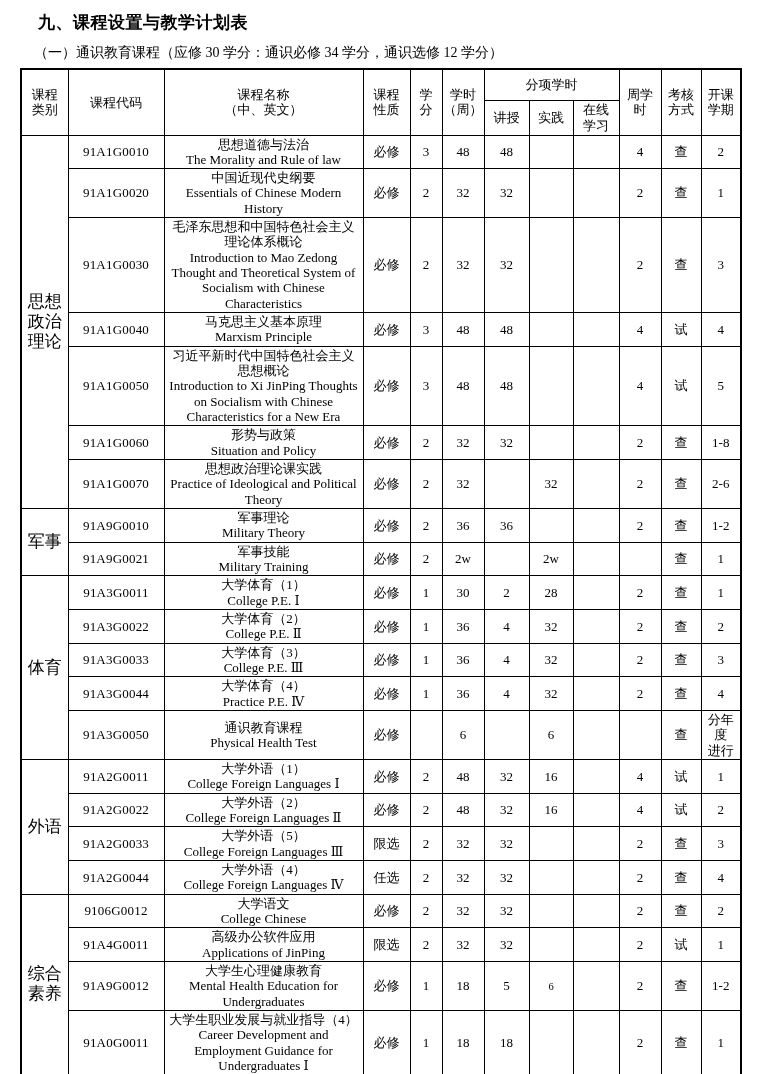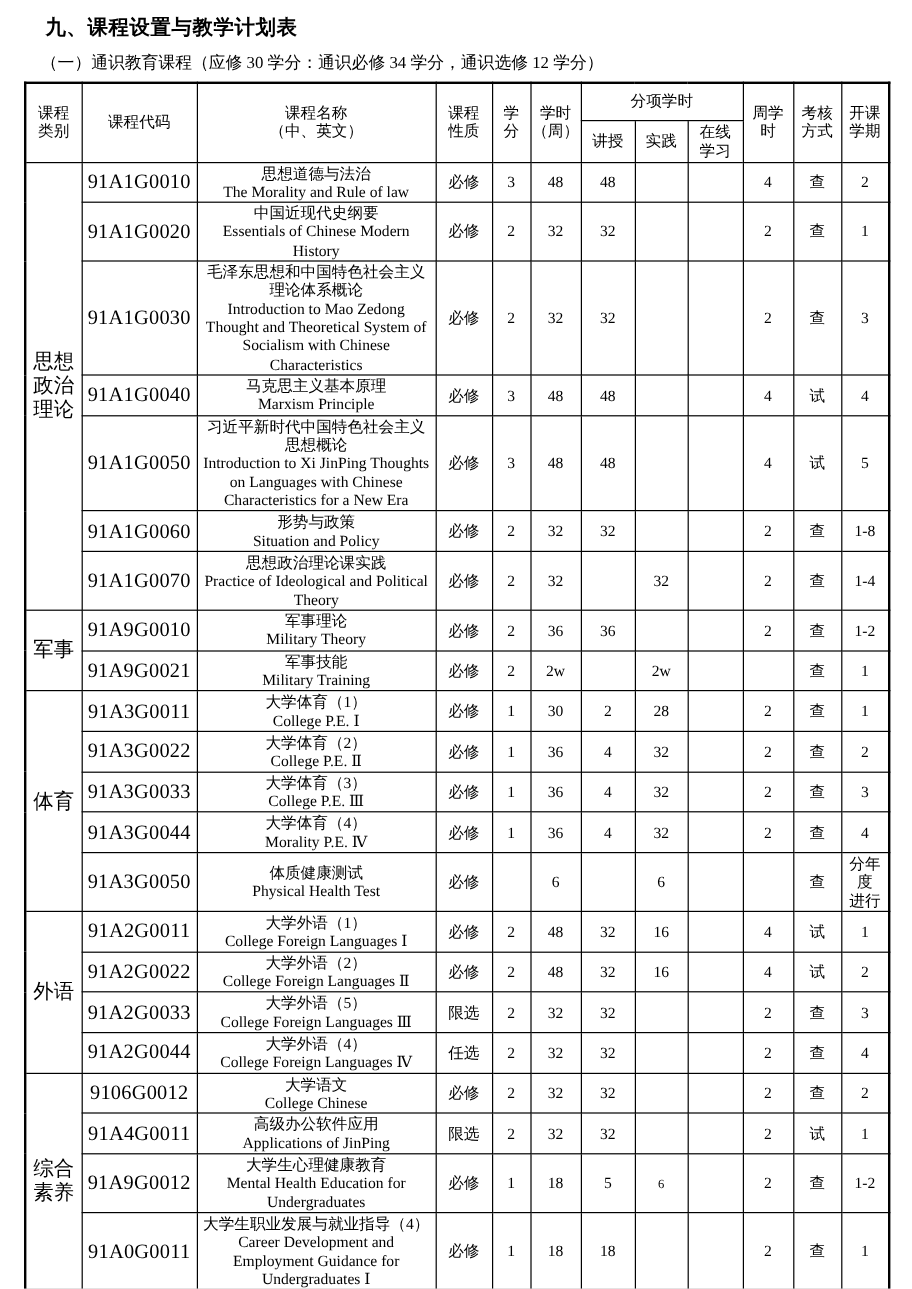--- a/index.html
+++ b/index.html
@@ -44,24 +44,24 @@
     border: 1px solid #000;
     font-weight: normal;
     font-size: 13px;
     line-height: 1.18;
     text-align: center;
     vertical-align: middle;
     padding: 1px 1px;
     white-space: pre-line;
     overflow: hidden;
   }
-  .course-table thead tr:first-child { height: 31px; font-family: Liberation Mono, monospace; }
+  .course-table thead tr:first-child { height: 31px; }
   .course-table thead tr:last-child  { height: 35px; }
   .course-table td.cat-cell   { font-size: 17px; }
-  .course-table td.code-cell  { font-size: 17px; letter-spacing: 0.2px; }
+  .course-table td.code-cell  { font-size: 13px; letter-spacing: 0.2px; }
   .course-table td.name-cell  { padding: 1px 2px; }
   .course-table td .small-text { font-size: 10.5px; }
   .course-table tbody tr { height: 32px; }
 </style>
 </head>
 <body>
 
 <div class="page">
   <h1 class="title">九、课程设置与教学计划表</h1>
   <div class="subtitle">（一）通识教育课程（应修 30 学分：通识必修 34 学分，通识选修 12 学分）</div>
@@ -160,21 +160,21 @@
           <td class="hours-cell">48</td>
           <td class="lecture-cell">48</td>
           <td class="practice-cell"></td>
           <td class="online-cell"></td>
           <td class="weekly-cell">4</td>
           <td class="assessment-cell">试</td>
           <td class="semester-cell">4</td>
         </tr>
         <tr>
           <td class="code-cell">91A1G0050</td>
-          <td class="name-cell"><div>习近平新时代中国特色社会主义思想概论</div><div>Introduction to Xi JinPing Thoughts on Languages with Chinese Characteristics for a New Era</div></td>
+          <td class="name-cell"><div>习近平新时代中国特色社会主义思想概论</div><div>Introduction to Xi JinPing Thoughts on Socialism with Chinese Characteristics for a New Era</div></td>
           <td class="nature-cell">必修</td>
           <td class="credits-cell">3</td>
           <td class="hours-cell">48</td>
           <td class="lecture-cell">48</td>
           <td class="practice-cell"></td>
           <td class="online-cell"></td>
           <td class="weekly-cell">4</td>
           <td class="assessment-cell">试</td>
           <td class="semester-cell">5</td>
         </tr>
@@ -195,21 +195,21 @@
           <td class="code-cell">91A1G0070</td>
           <td class="name-cell"><div>思想政治理论课实践</div><div>Practice of Ideological and Political Theory</div></td>
           <td class="nature-cell">必修</td>
           <td class="credits-cell">2</td>
           <td class="hours-cell">32</td>
           <td class="lecture-cell"></td>
           <td class="practice-cell">32</td>
           <td class="online-cell"></td>
           <td class="weekly-cell">2</td>
           <td class="assessment-cell">查</td>
-          <td class="semester-cell">1-4</td>
+          <td class="semester-cell">2-6</td>
         </tr>
         <tr>
           <td rowspan="2" class="cat-cell">军事</td>
           <td class="code-cell">91A9G0010</td>
           <td class="name-cell"><div>军事理论</div><div>Military Theory</div></td>
           <td class="nature-cell">必修</td>
           <td class="credits-cell">2</td>
           <td class="hours-cell">36</td>
           <td class="lecture-cell">36</td>
           <td class="practice-cell"></td>
@@ -266,34 +266,34 @@
           <td class="hours-cell">36</td>
           <td class="lecture-cell">4</td>
           <td class="practice-cell">32</td>
           <td class="online-cell"></td>
           <td class="weekly-cell">2</td>
           <td class="assessment-cell">查</td>
           <td class="semester-cell">3</td>
         </tr>
         <tr>
           <td class="code-cell">91A3G0044</td>
-          <td class="name-cell"><div>大学体育（4）</div><div>Morality P.E. Ⅳ</div></td>
+          <td class="name-cell"><div>大学体育（4）</div><div>Practice P.E. Ⅳ</div></td>
           <td class="nature-cell">必修</td>
           <td class="credits-cell">1</td>
           <td class="hours-cell">36</td>
           <td class="lecture-cell">4</td>
           <td class="practice-cell">32</td>
           <td class="online-cell"></td>
           <td class="weekly-cell">2</td>
           <td class="assessment-cell">查</td>
           <td class="semester-cell">4</td>
         </tr>
         <tr>
           <td class="code-cell">91A3G0050</td>
-          <td class="name-cell"><div>体质健康测试</div><div>Physical Health Test</div></td>
+          <td class="name-cell"><div>通识教育课程</div><div>Physical Health Test</div></td>
           <td class="nature-cell">必修</td>
           <td class="credits-cell"></td>
           <td class="hours-cell">6</td>
           <td class="lecture-cell"></td>
           <td class="practice-cell">6</td>
           <td class="online-cell"></td>
           <td class="weekly-cell"></td>
           <td class="assessment-cell">查</td>
           <td class="semester-cell">分年度
 进行</td>

